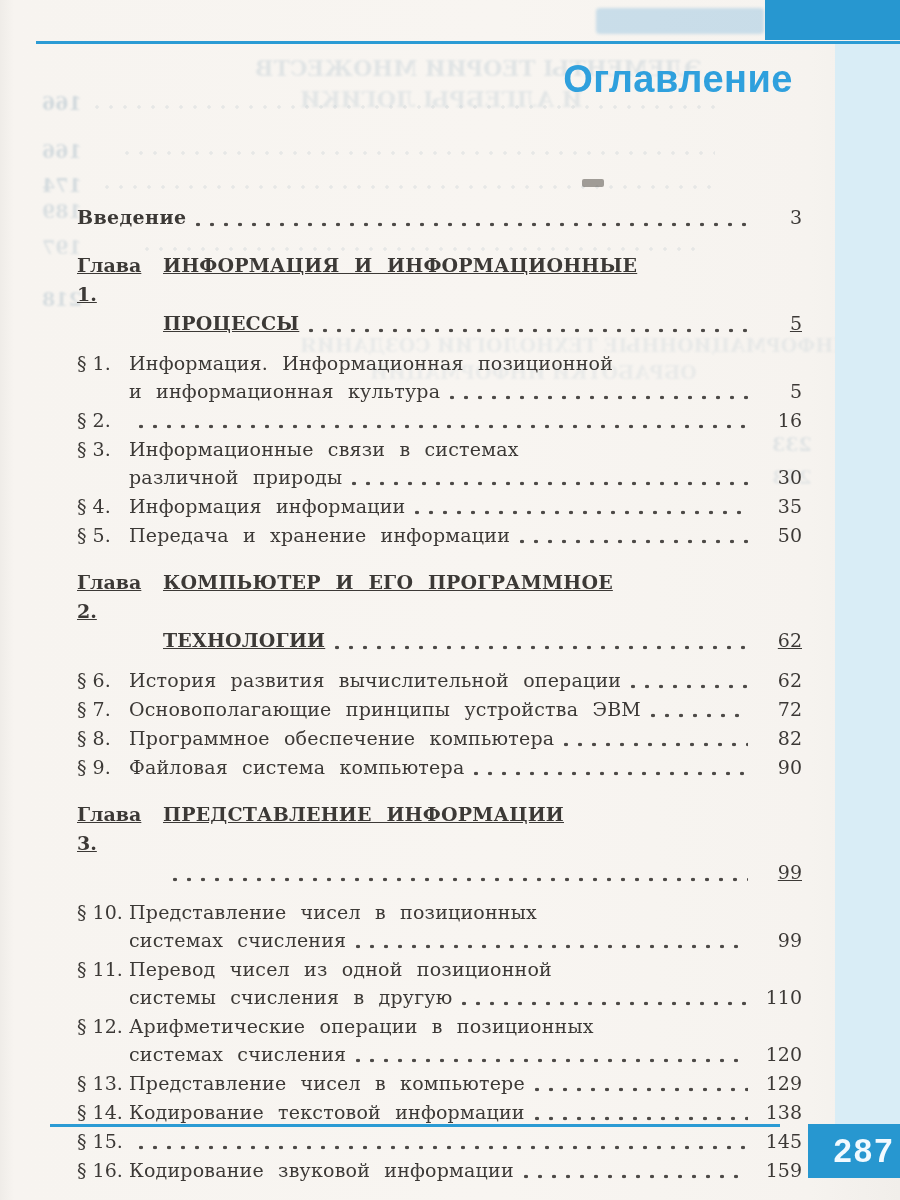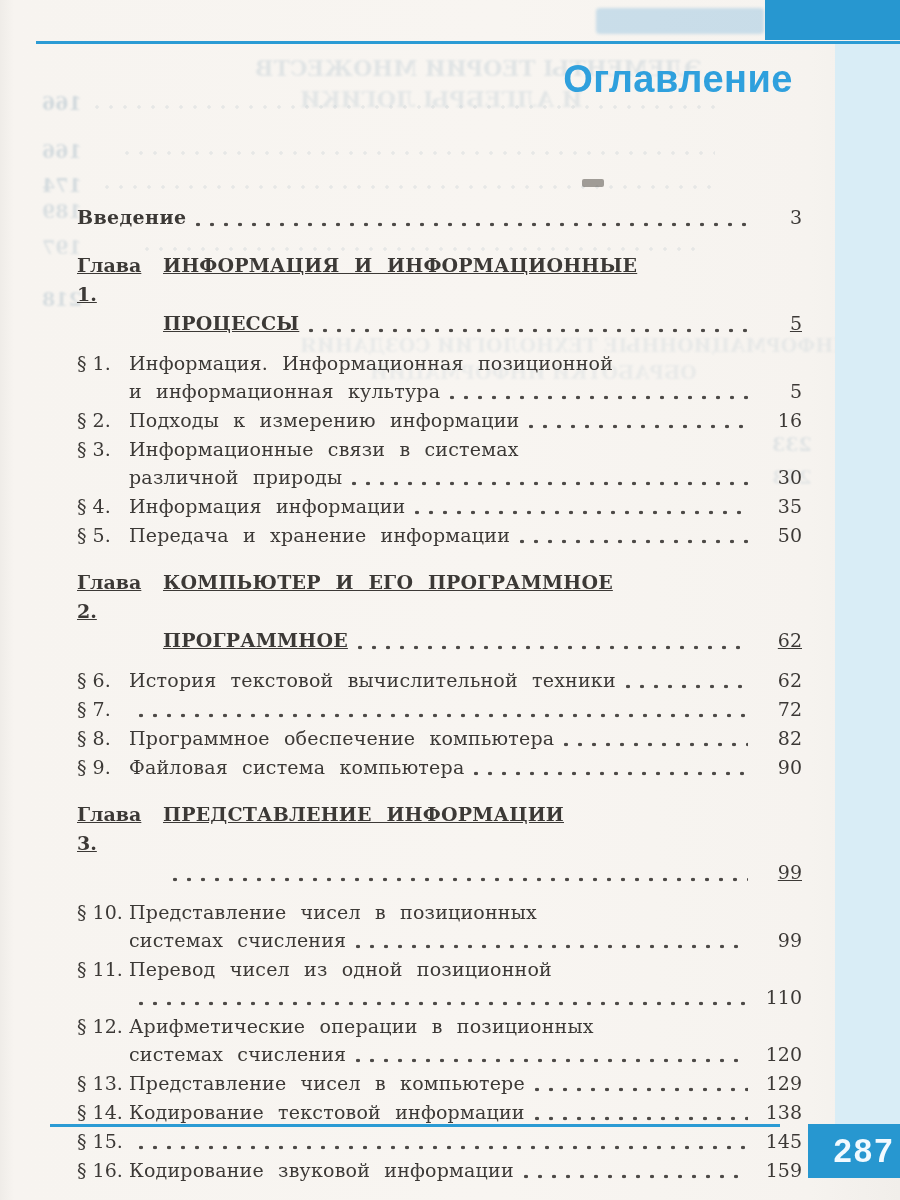--- a/index.html
+++ b/index.html
@@ -109,21 +109,20 @@
         </div>
         <div class="line cont">
           <span class="text">и информационная культура</span>
           <span class="dots"></span>
           <span class="pagenum">5</span>
         </div>
       </div>
       <div class="entry section">
         <div class="line">
           <span class="label">§ 2.</span>
-          <span class="text">Подходы к измерению информации</span>
           <span class="dots"></span>
           <span class="pagenum">16</span>
         </div>
       </div>
       <div class="entry section">
         <div class="line">
           <span class="label">§ 3.</span>
           <span class="text">Информационные связи в системах</span>
         </div>
         <div class="line cont">
@@ -147,36 +146,37 @@
           <span class="dots"></span>
           <span class="pagenum">50</span>
         </div>
       </div>
       <div class="entry chapter">
         <div class="line">
           <span class="label">Глава 2.</span>
           <span class="text">КОМПЬЮТЕР И ЕГО ПРОГРАММНОЕ</span>
         </div>
         <div class="line cont">
-          <span class="text">ПРОГРАММНОЕ</span>
+          <span class="text">ТЕХНОЛОГИИ</span>
           <span class="dots"></span>
           <span class="pagenum">62</span>
         </div>
       </div>
       <div class="entry section">
         <div class="line">
           <span class="label">§ 6.</span>
-          <span class="text">История текстовой вычислительной техники</span>
+          <span class="text">История развития вычислительной операции</span>
           <span class="dots"></span>
           <span class="pagenum">62</span>
         </div>
       </div>
       <div class="entry section">
         <div class="line">
           <span class="label">§ 7.</span>
+          <span class="text">Основополагающие принципы устройства ЭВМ</span>
           <span class="dots"></span>
           <span class="pagenum">72</span>
         </div>
       </div>
       <div class="entry section">
         <div class="line">
           <span class="label">§ 8.</span>
           <span class="text">Программное обеспечение компьютера</span>
           <span class="dots"></span>
           <span class="pagenum">82</span>
@@ -210,20 +210,21 @@
           <span class="dots"></span>
           <span class="pagenum">99</span>
         </div>
       </div>
       <div class="entry section">
         <div class="line">
           <span class="label">§ 11.</span>
           <span class="text">Перевод чисел из одной позиционной</span>
         </div>
         <div class="line cont">
+          <span class="text">системы счисления в другую</span>
           <span class="dots"></span>
           <span class="pagenum">110</span>
         </div>
       </div>
       <div class="entry section">
         <div class="line">
           <span class="label">§ 12.</span>
           <span class="text">Арифметические операции в позиционных</span>
         </div>
         <div class="line cont">

